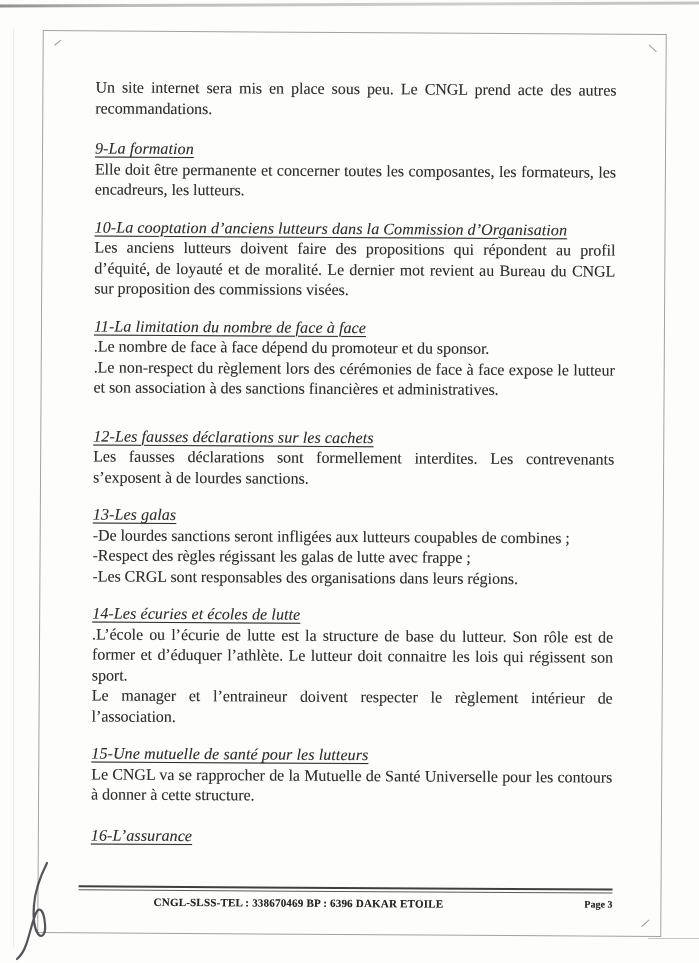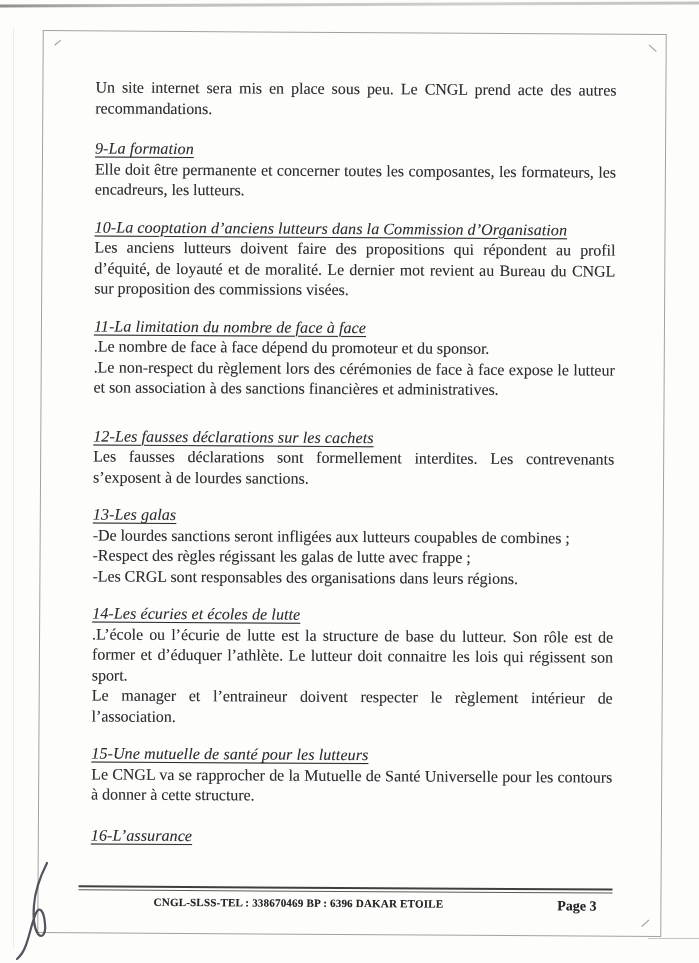--- a/index.html
+++ b/index.html
@@ -95,22 +95,22 @@
   }
   .footer-contact {
     position: absolute; left: 0; width: 440px;
     text-align: center;
     font-size: 11px; font-weight: bold;
     color: #242426;
     letter-spacing: 0.2px;
     text-shadow: 0.2px 0.2px 0.3px rgba(60,60,60,0.4);
   }
   .footer-page {
-    position: absolute; right: 16px;
-    font-size: 14px; font-weight: bold;
+    position: absolute; right: 0;
+    font-size: 10px; font-weight: bold;
     color: #242426;
     text-shadow: 0.2px 0.2px 0.3px rgba(60,60,60,0.4);
   }
 
   
   .signature {
     position: absolute;
     left: 14px; top: 858px;
     width: 48px; height: 104px;
     z-index: 5;

